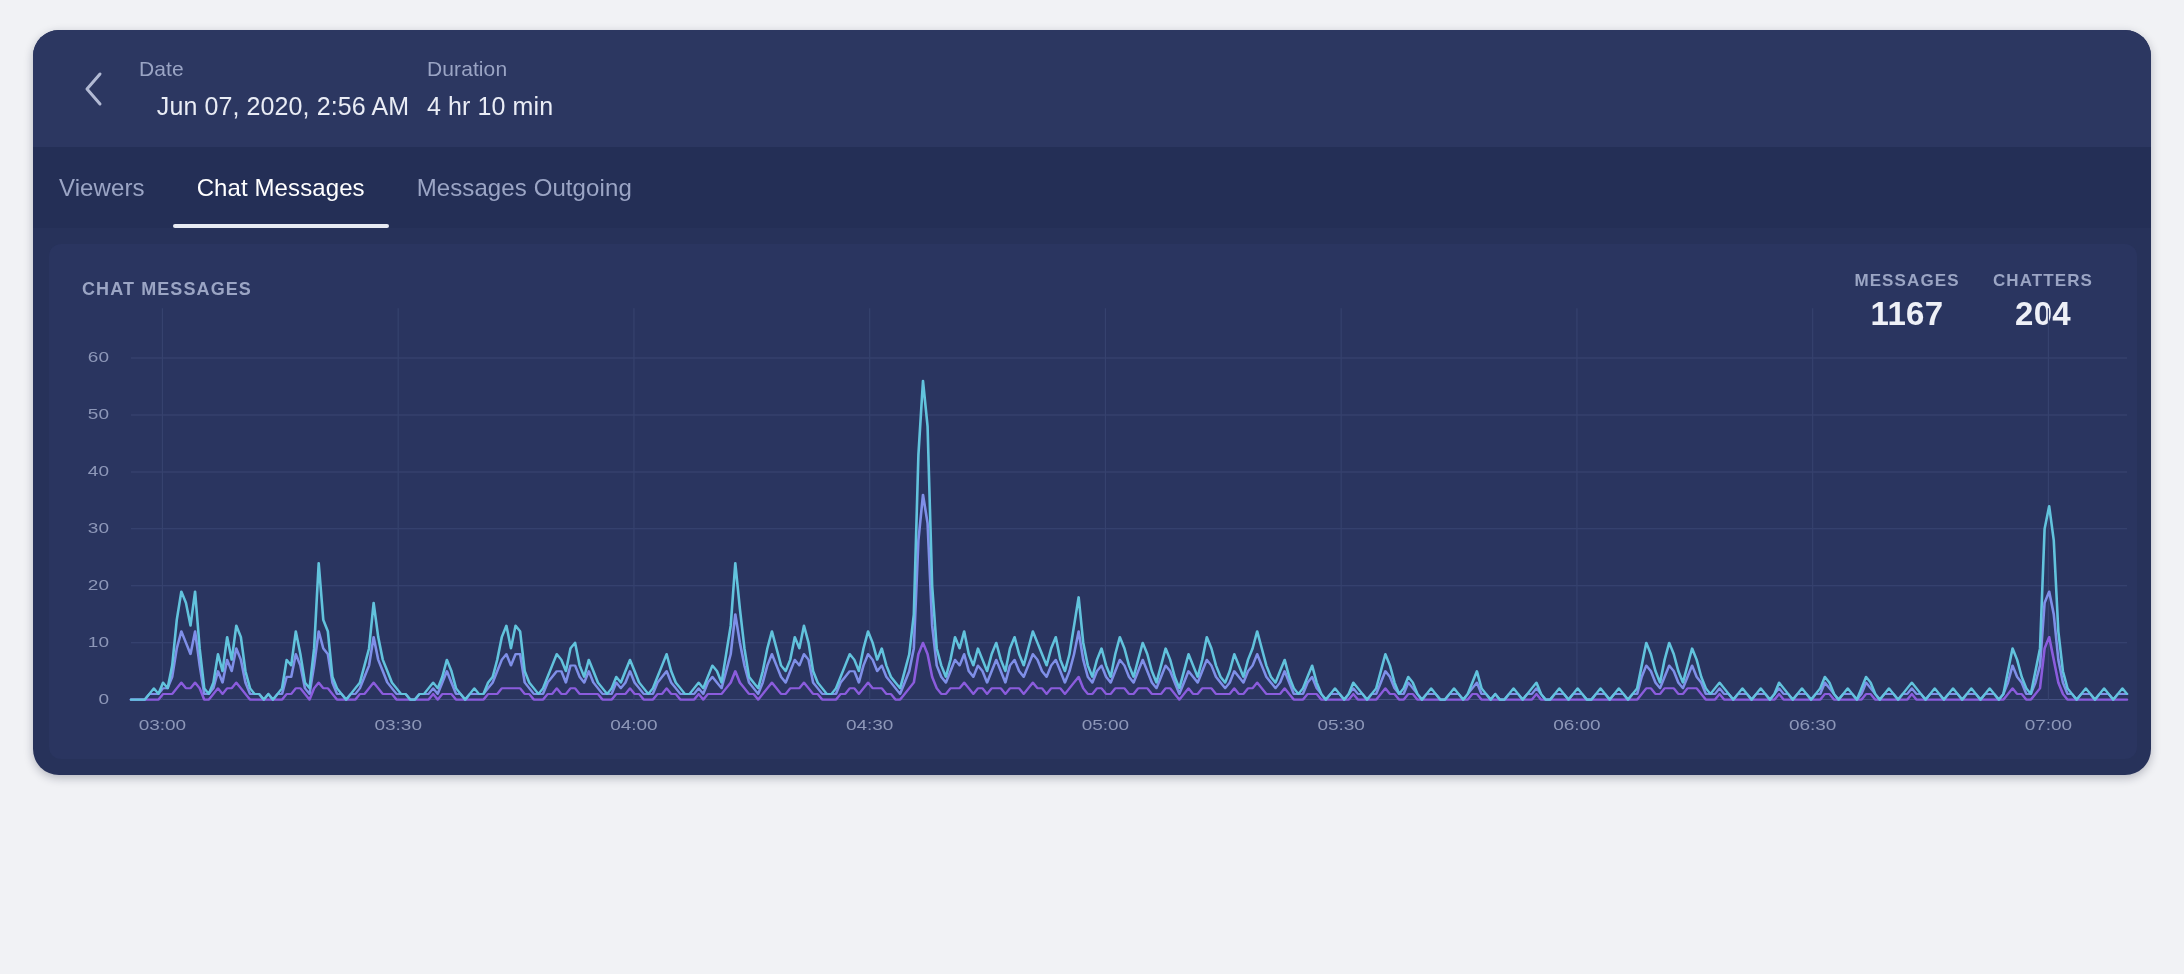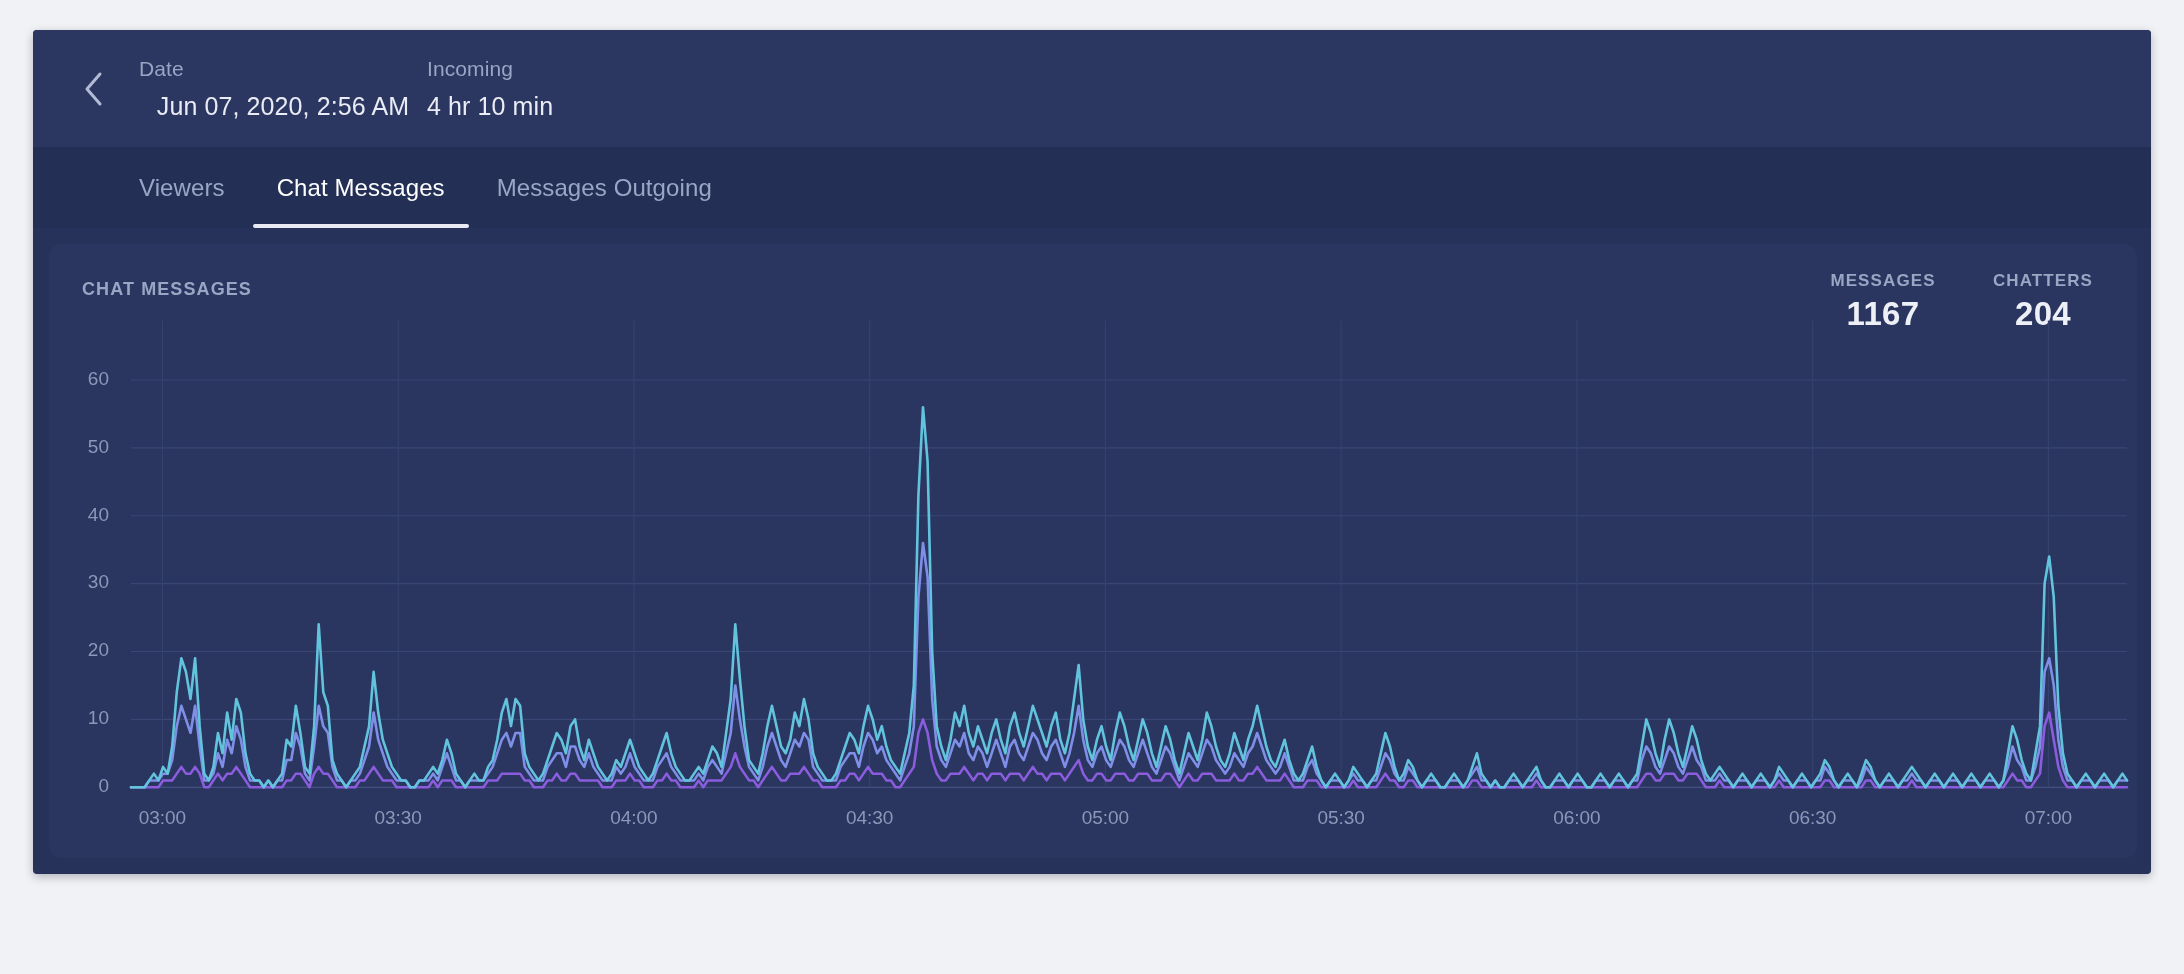--- a/index.html
+++ b/index.html
@@ -12,23 +12,23 @@
     background: #f1f2f5;
     font-family: "Liberation Sans", sans-serif;
     overflow: hidden;
   }
 
   #app-root {
     position: absolute;
     left: 33px;
     top: 30px;
     width: 2118px;
-    height: 844px;
+    height: 745px;
     background: #27325a;
-    border-radius: 4px;
+    border-radius: 26px;
     box-shadow: 0 3px 10px rgba(20,26,50,0.28);
     overflow: hidden;
     display: flex;
     flex-direction: column;
   }
 
   
   .session-header {
     height: 117px;
     flex: 0 0 117px;
@@ -71,21 +71,20 @@
     text-align: center;
   }
 
   
   .tab-bar {
     height: 81px;
     flex: 0 0 81px;
     background: #242f56;
     display: flex;
     align-items: stretch;
-    padding-left: 80px;
     box-sizing: border-box;
   }
   .tab {
     display: flex;
     align-items: center;
     position: relative;
     color: #9ba5c5;
     font-size: 24px;
     letter-spacing: .1px;
     padding: 0 26px;
@@ -133,21 +132,21 @@
   }
   .panel-title {
     color: #9ba5c4;
     font-size: 18px;
     font-weight: bold;
     letter-spacing: 1.1px;
     line-height: 1;
   }
   .stats {
     display: flex;
-    gap: 48px;
+    gap: 24px;
     margin-top: -8px;
   }
   .stat {
     display: flex;
     flex-direction: column;
     align-items: center;
     min-width: 112px;
   }
   .stat-label {
     color: #9ba5c4;
@@ -202,21 +201,21 @@
           <polyline points="19,5 6,20 19,35" fill="none" stroke="#b2bad4" stroke-width="3" stroke-linecap="round" stroke-linejoin="round"></polyline>
         </svg>
       </span>
     </div>
     <div class="meta-group">
       <div class="meta-block date">
         <div class="meta-label">Date</div>
         <div class="meta-value">Jun 07, 2020, 2:56 AM</div>
       </div>
       <div class="meta-block duration">
-        <div class="meta-label">Incoming</div>
+        <div class="meta-label">Duration</div>
         <div class="meta-value">4 hr 10 min</div>
       </div>
     </div>
   </div>
 
   <div class="tab-bar">
     <div class="tab">Viewers</div>
     <div class="tab active">Chat Messages</div>
     <div class="tab">Messages Outgoing</div>
   </div>

